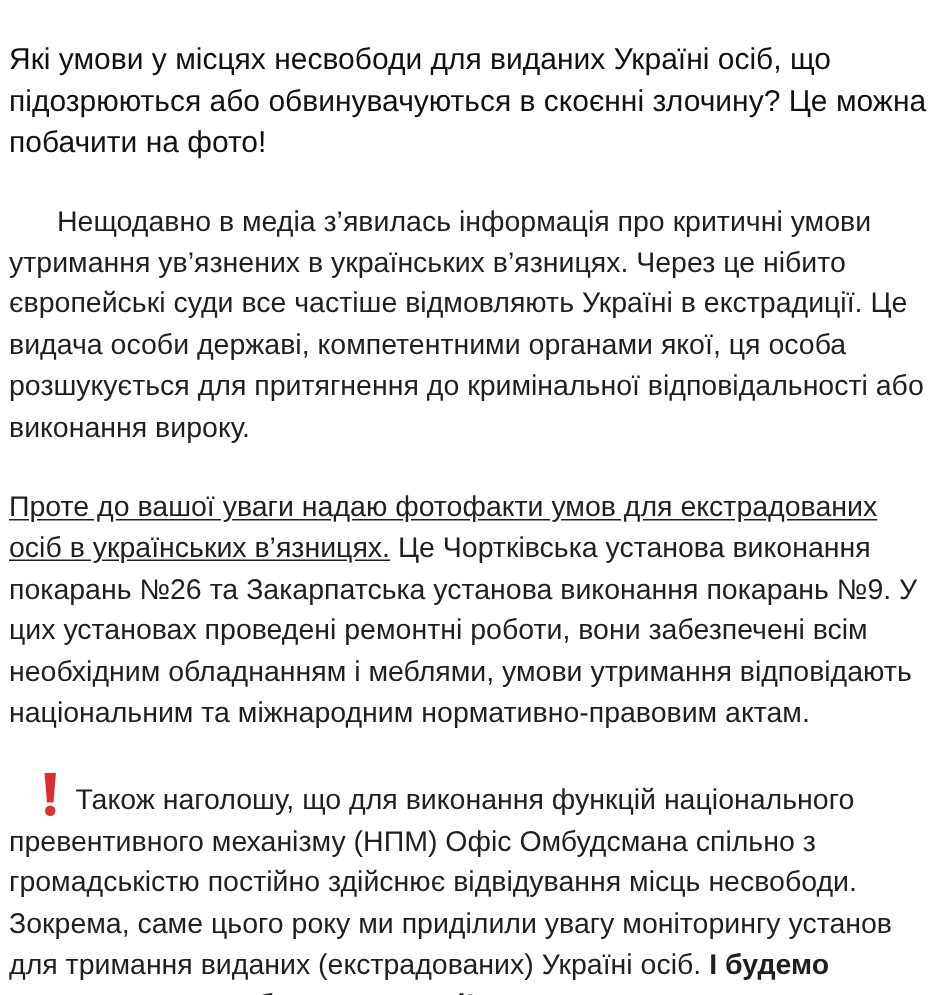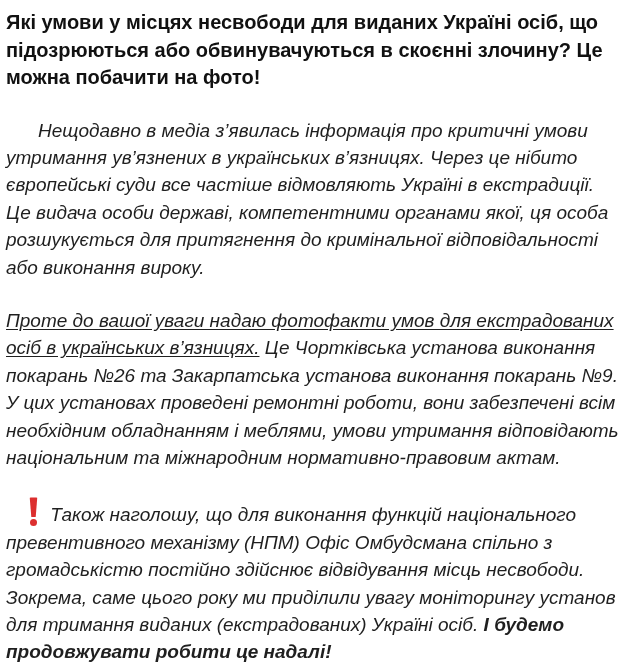--- a/index.html
+++ b/index.html
@@ -18,30 +18,29 @@
     color: var(--text);
     overflow: hidden;
   }
   .post {
     padding: 9px 8px 28px 6px;
     width: 630px;
   }
   .post-heading {
     font-size: 20px;
     line-height: 27.5px;
-    font-weight: 700;
+    font-weight: 400;
     color: var(--heading);
-    margin: 0 0 25px 0;
+    margin: 18px 0 25px 0;
   }
   .para {
     font-size: 19px;
     line-height: 27.4px;
     margin: 0 0 26px 0;
     color: var(--text);
-    font-style: italic;
   }
   .para:last-child { margin-bottom: 0; }
   .indent-lg { text-indent: 32px; }
   .indent-sm { text-indent: 21px; }
   .underlined {
     text-decoration: underline;
     text-underline-offset: 2px;
   }
   .bold { font-weight: 700; }
   

